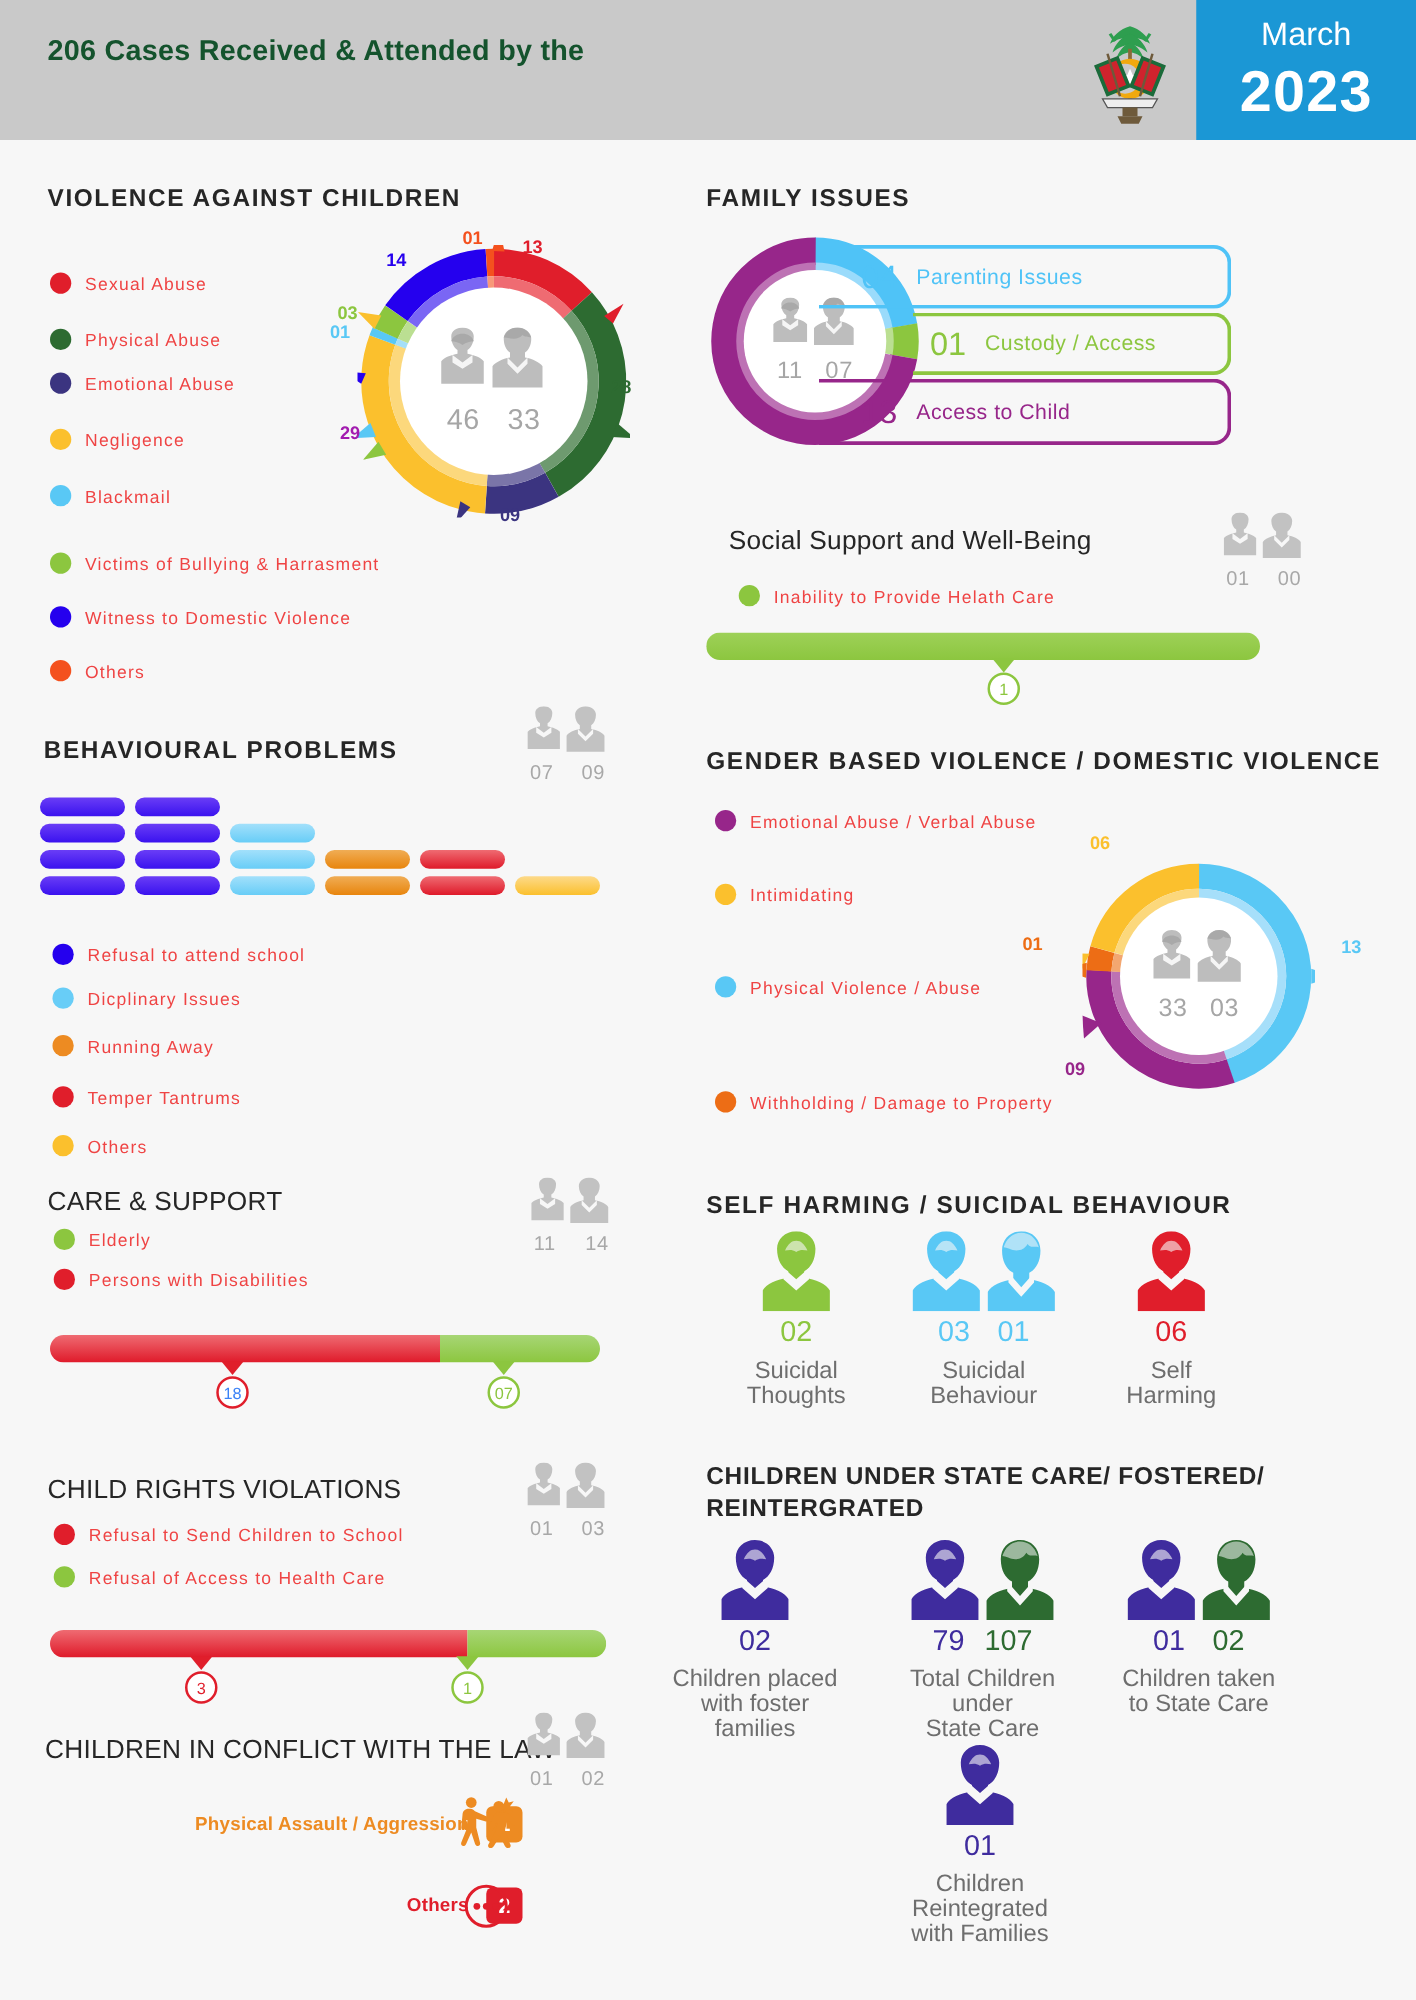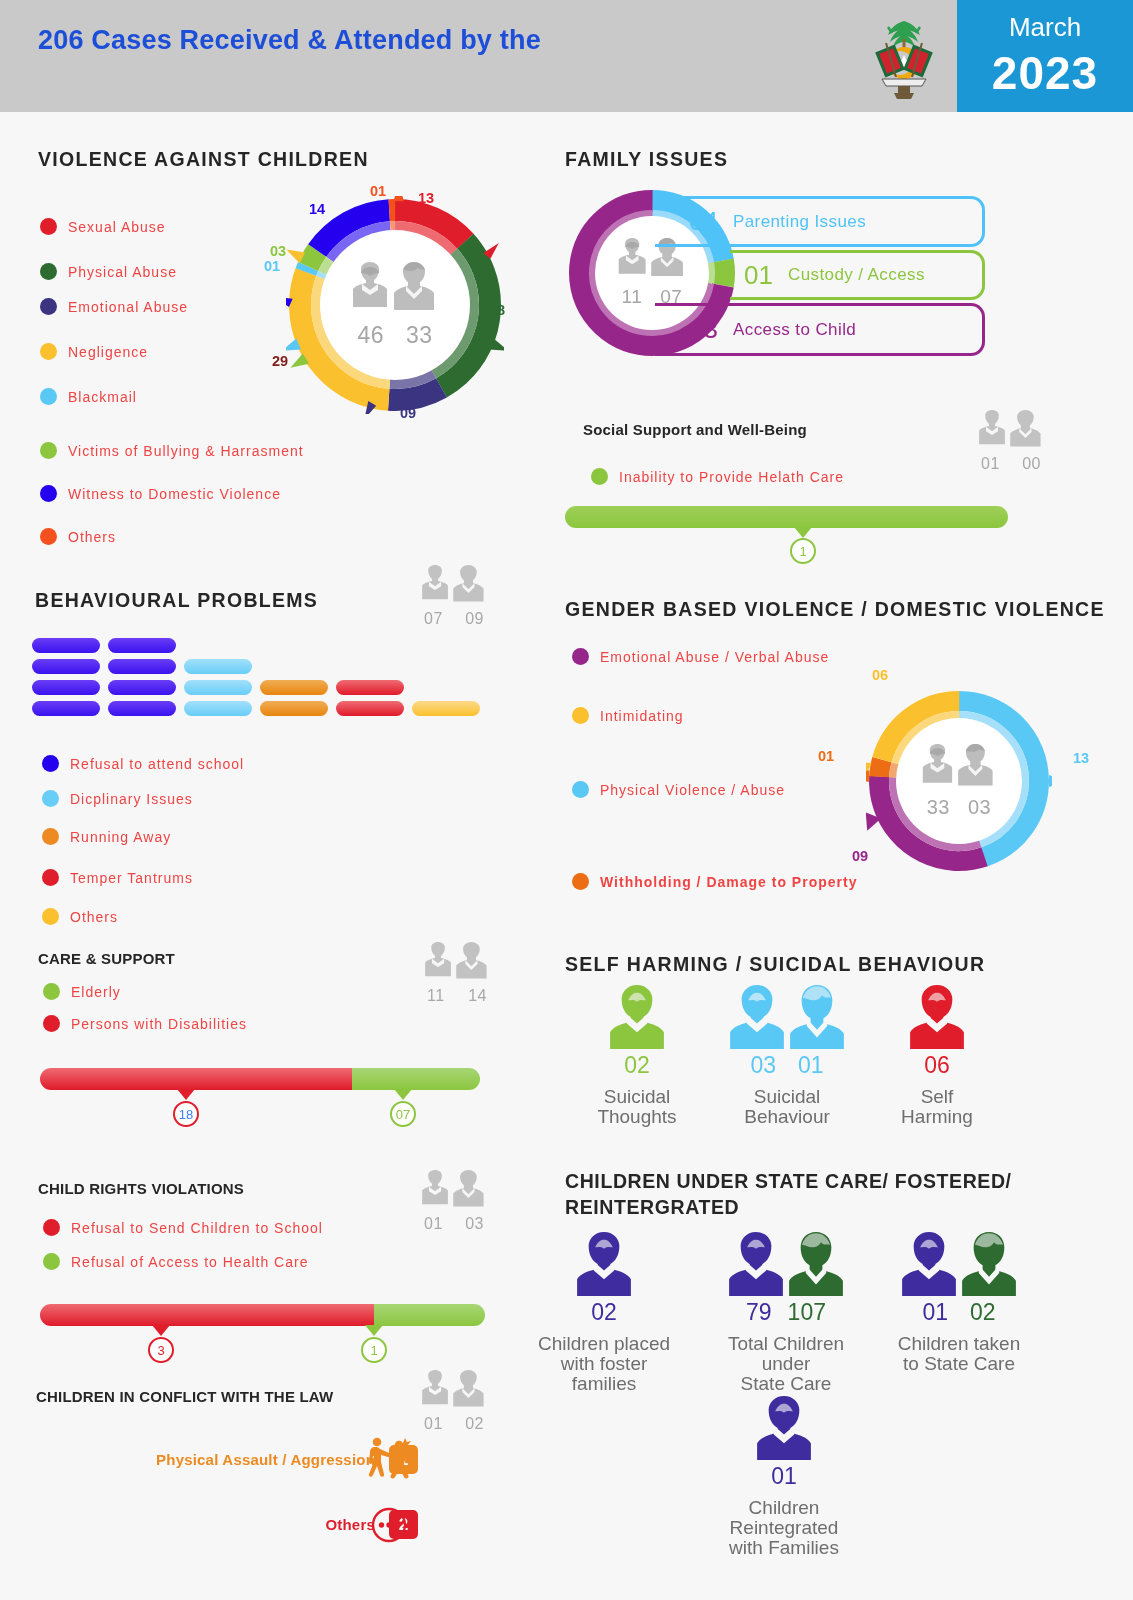--- a/index.html
+++ b/index.html
@@ -6,30 +6,30 @@
   html,body { background:#ffffff; }
   body {
     width:1133px; height:1600px; position:relative;
     font-family:"Liberation Sans", sans-serif;
     background:#f7f7f7; overflow:hidden;
   }
 
   
   #header { position:absolute; left:0; top:0; width:1133px; height:112px; background:#c9c9c9; }
   #header-title-wrap { position:absolute; left:38px; top:22px; }
-  #header-title { font-size:27px; color:#1d4ed8; font-weight:bold; letter-spacing:0.2px; line-height:36px; }
+  #header-title { font-size:23px; color:#14532d; font-weight:bold; letter-spacing:0.2px; line-height:36px; }
   #header-subtitle { font-size:19px; color:#ededed; letter-spacing:2.0px; line-height:30px; }
   #crest { position:absolute; left:866px; top:13px; width:76px; height:88px; }
   #date-box { position:absolute; left:957px; top:0; width:176px; height:112px; background:#1b97d5; }
   #date-month { position:absolute; top:12px; width:176px; text-align:center; color:#ffffff; font-size:26px; }
   #date-year  { position:absolute; top:46px; width:176px; text-align:center; color:#ffffff; font-size:46px; font-weight:bold; letter-spacing:1px; }
 
   
   .sec-title { position:absolute; color:#262626; font-size:19.5px; font-weight:bold; letter-spacing:1.3px; white-space:nowrap; }
-  .sec-title.small { font-size:15px; letter-spacing:0.2px; font-weight:bold; }
+  .sec-title.small { font-size:21px; letter-spacing:0.2px; font-weight:normal; }
   .legend-row { position:absolute; display:flex; align-items:center; white-space:nowrap; }
   .dot { width:17px; height:17px; border-radius:50%; flex:0 0 auto; }
   .legend-label { margin-left:11px; color:#ef4444; font-size:14px; letter-spacing:1.0px; }
 
   
   .peoplepair { position:absolute; }
   .peoplepair svg { display:block; }
   .pp-counts { display:flex; justify-content:space-between; color:#a8a8a8; font-size:16px; margin-top:1px; padding:0 6px; letter-spacing:0.5px; }
 
   
@@ -195,21 +195,21 @@
     <div class="hub-counts">
       <span>46</span>
       <span>33</span>
     </div>
   </div>
 </div>
 <div class="dlabel" style="left:370px; top:183px; color:#f4511e;">01</div>
 <div class="dlabel" style="left:418px; top:190px; color:#e01e2b;">13</div>
 <div class="dlabel" style="left:489px; top:302px; color:#2d6b31;">28</div>
 <div class="dlabel" style="left:400px; top:405px; color:#3b3480;">09</div>
-<div class="dlabel" style="left:272px; top:353px; color:#7f1d1d;">29</div>
+<div class="dlabel" style="left:272px; top:339px; color:#a21caf;">29</div>
 <div class="dlabel" style="left:264px; top:258px; color:#59c8f5;">01</div>
 <div class="dlabel" style="left:270px; top:243px; color:#8cc63f;">03</div>
 <div class="dlabel" style="left:309px; top:201px; color:#2500ee;">14</div>
 
 <div class="sec-title" style="left:565px; top:148px;">FAMILY ISSUES</div>
 
 <div class="donut" style="left:568px; top:189px; width:168px; height:168px;">
   <svg width="168" height="168" viewBox="0 0 168 168">
     <g transform="translate(84,84)">
 
@@ -352,21 +352,21 @@
   <span class="legend-label">Emotional Abuse / Verbal Abuse</span>
 </div>
 <div class="legend-row" style="left:572px; top:707px;">
   <span class="dot" style="background:#fbc02d"></span>
   <span class="legend-label">Intimidating</span>
 </div>
 <div class="legend-row" style="left:572px; top:781px;">
   <span class="dot" style="background:#59c8f5"></span>
   <span class="legend-label">Physical Violence / Abuse</span>
 </div>
-<div class="legend-row" style="left:572px; top:873px;font-weight:bold;">
+<div class="legend-row" style="left:572px; top:873px;">
   <span class="dot" style="background:#ed6d15"></span>
   <span class="legend-label">Withholding / Damage to Property</span>
 </div>
 
 <div class="donut" style="left:866px; top:688px; width:186px; height:186px;">
   <svg width="186" height="186" viewBox="0 0 186 186">
     <g transform="translate(93,93)">
 
       <circle r="80" fill="none" stroke="#59c8f5" stroke-width="20" stroke-dasharray="225.3 277.3" transform="rotate(-90)"></circle>
       <circle r="63" fill="none" stroke="#a6dffa" stroke-width="14" stroke-dasharray="177.4 218.4" transform="rotate(-90)"></circle>

